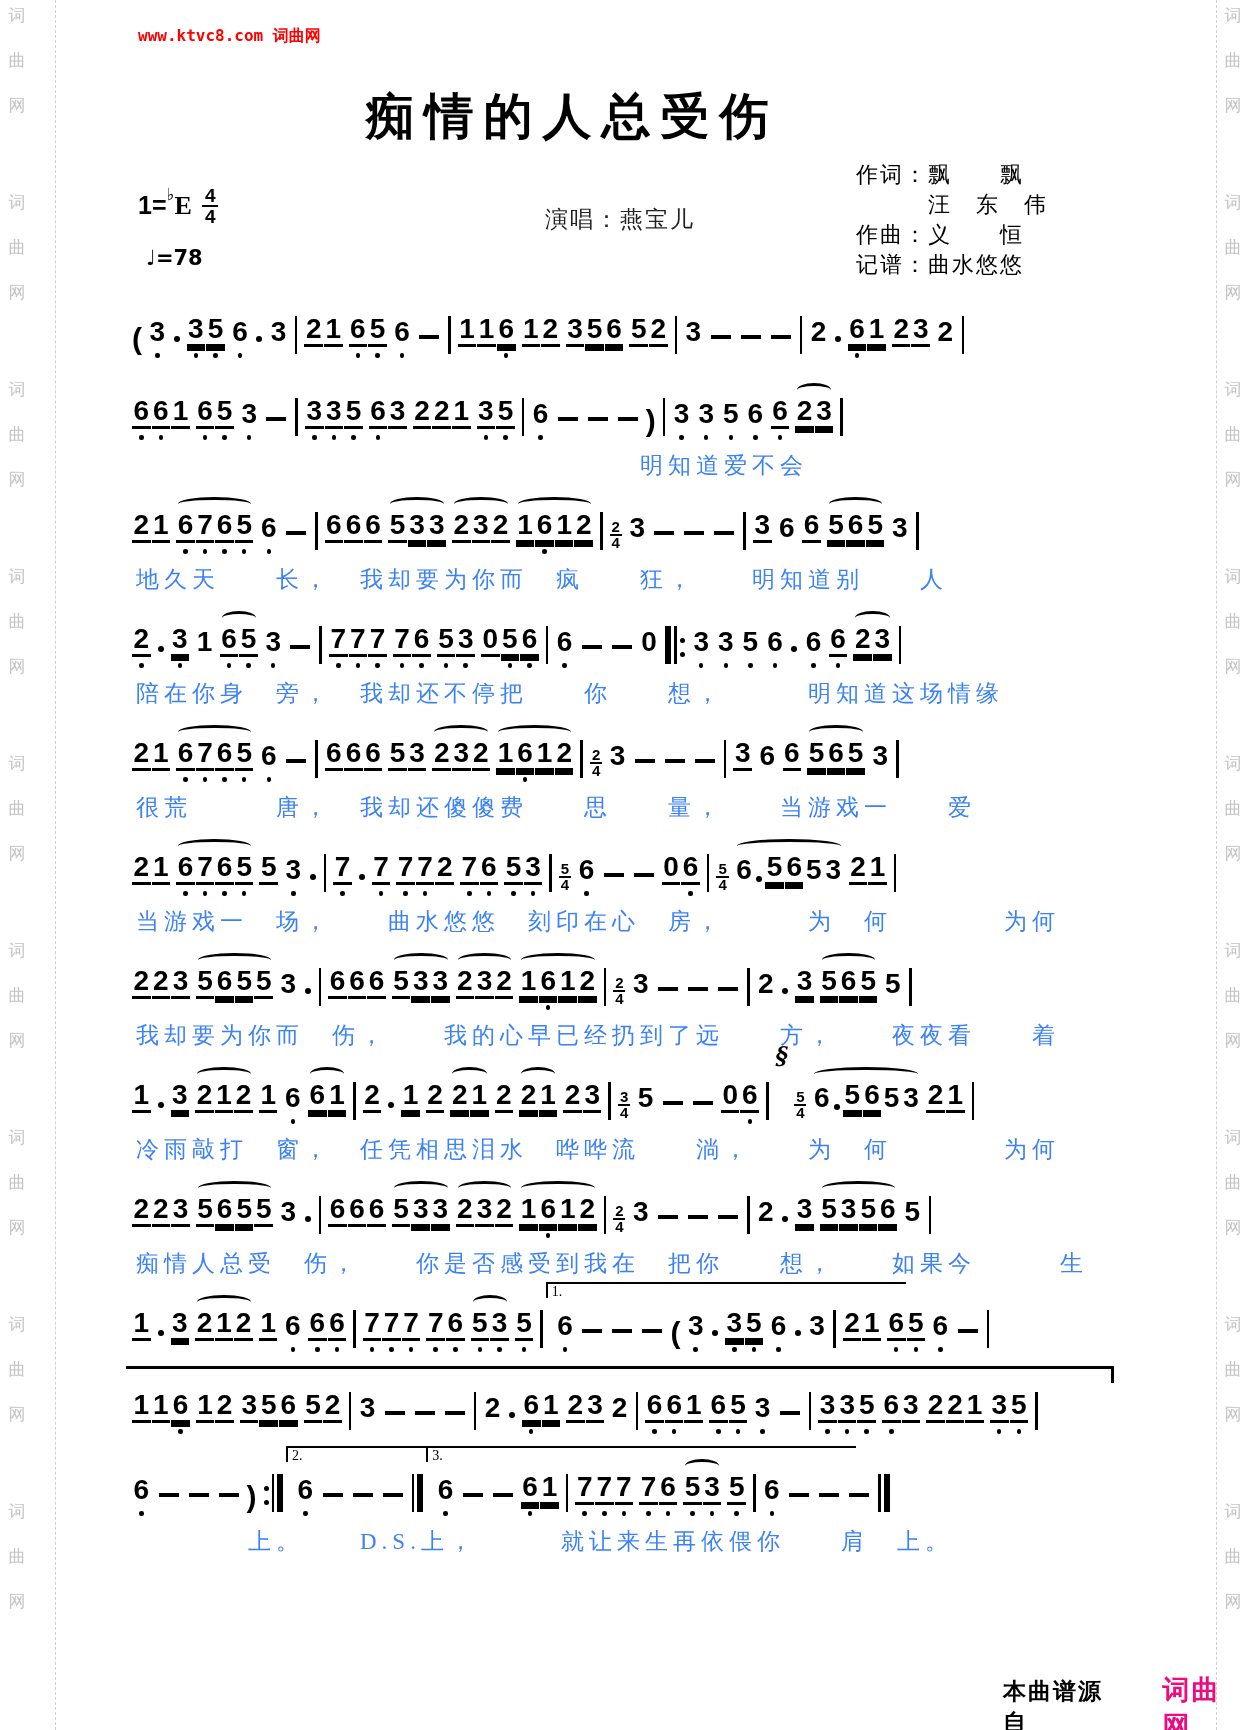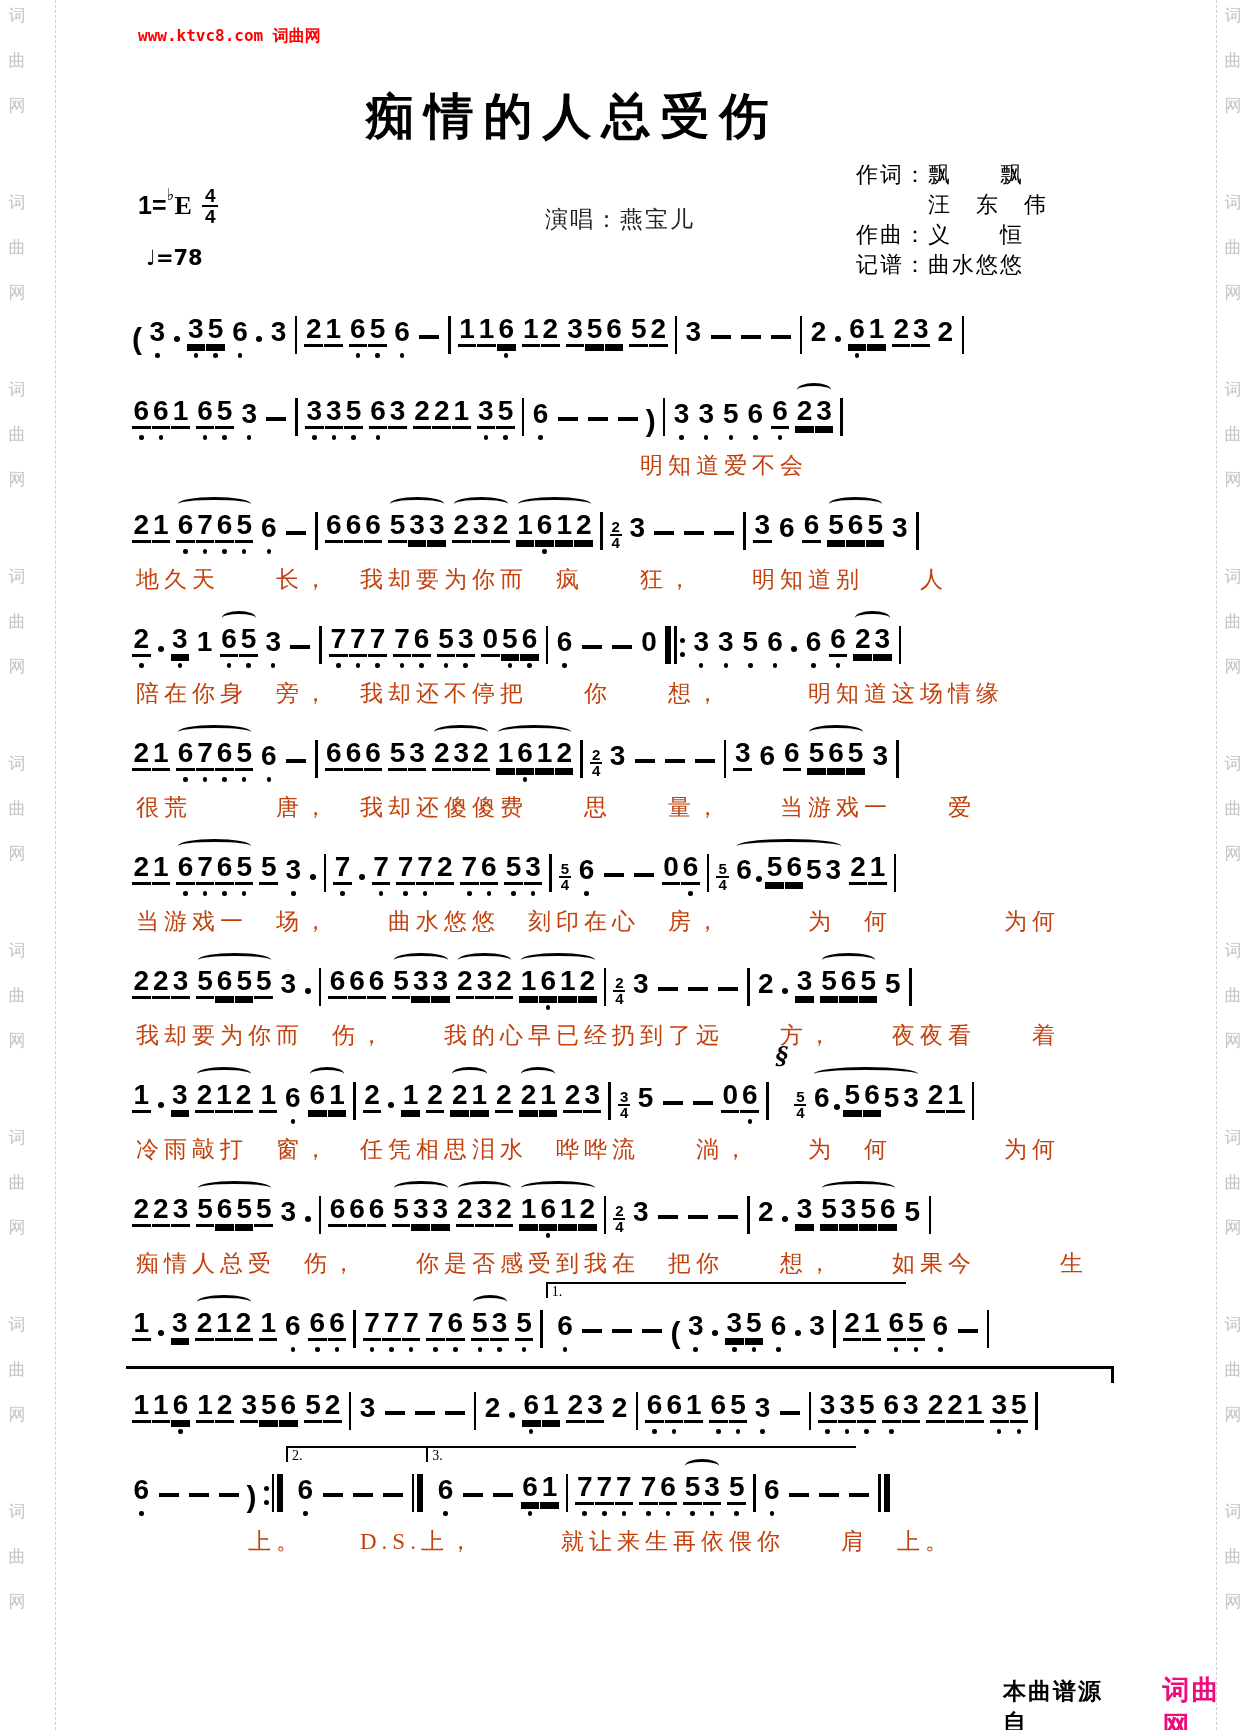--- a/index.html
+++ b/index.html
@@ -55,21 +55,21 @@
   .rd{width:5px;height:5px;border-radius:50%;background:#000;}
   .meter{display:inline-flex;flex-direction:column;align-items:center;margin:0 0 12px;
          font:bold 15px "Liberation Sans",sans-serif;line-height:14px;}
   .mnum{border-bottom:2px solid #000;padding:0 2px;}
   .segno{font:bold italic 24px "DejaVu Serif",serif;margin-bottom:62px;}
   .volta{position:relative;width:0;align-self:flex-end;}
   .vline{position:absolute;left:-4px;bottom:62px;height:16px;box-sizing:border-box;
          border-top:2.5px solid #000;border-left:2.5px solid #000;
          font:14px "Liberation Serif",serif;padding-left:4px;}
   .lyr{font-family:"Liberation Serif",serif;font-size:23px;white-space:pre;
-       letter-spacing:5px;margin:4px 0 0 4px;color:#c2410c;line-height:28px;}
+       letter-spacing:5px;margin:4px 0 0 4px;color:#3b82f6;line-height:28px;}
   
   .footer{position:absolute;left:1003px;top:1672px;display:flex;align-items:baseline;gap:48px;}
   .f-prefix{font:bold 23px "Liberation Sans",sans-serif;letter-spacing:2px;}
   .f-brand{font:bold 27px "Liberation Sans",sans-serif;letter-spacing:2px;}
 </style>
 </head>
 <body>
 
 <div class="page">
 

